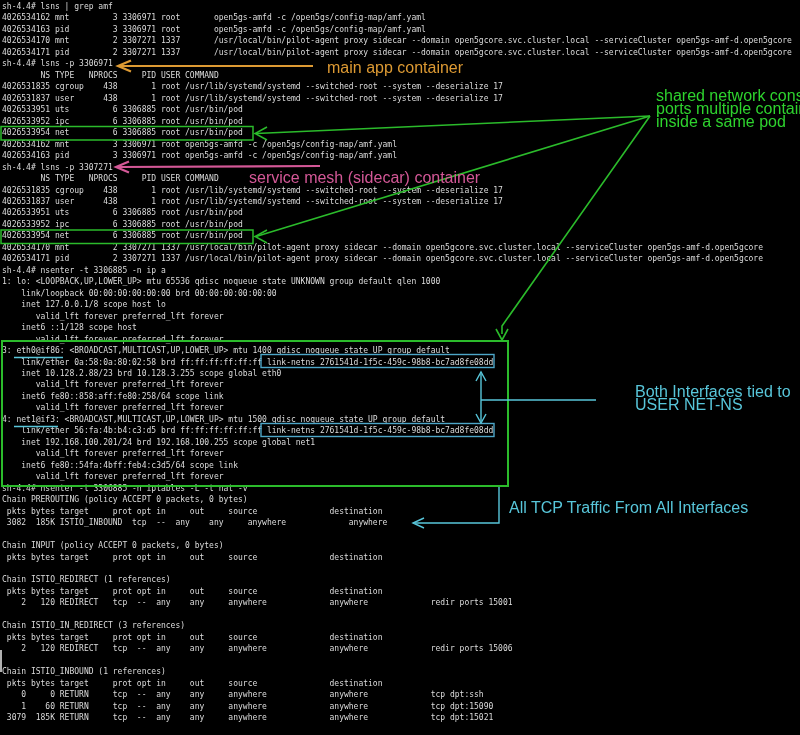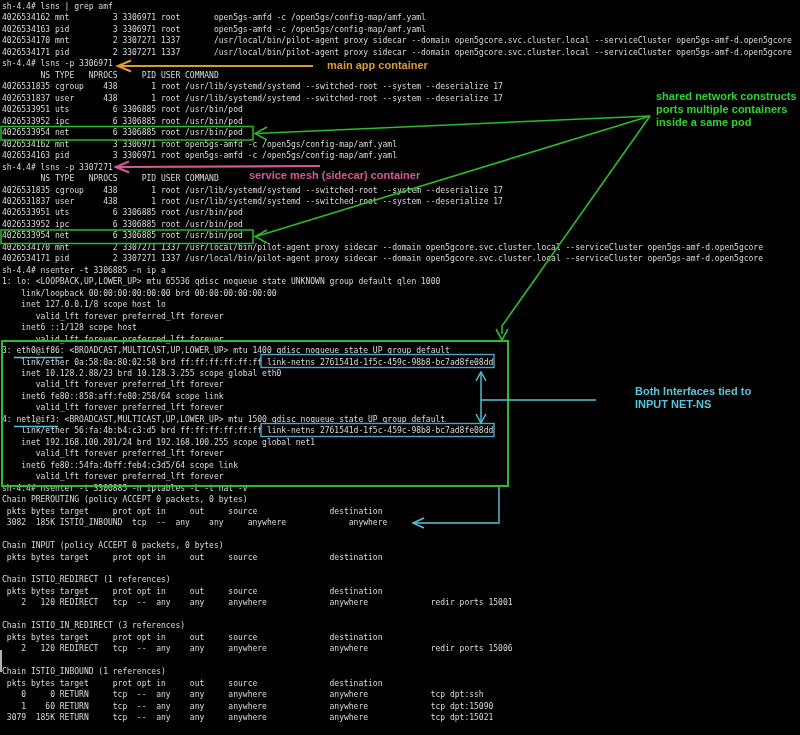--- a/index.html
+++ b/index.html
@@ -9,22 +9,22 @@
   .tl{height:11.484px;line-height:11.484px;white-space:pre;}
   .overlay{position:absolute;left:0;top:0;pointer-events:none;}
   .ln{fill:none;stroke-linecap:butt;stroke-linejoin:miter;}
   .g{stroke:var(--green);stroke-width:1.6;}
   .gbox{stroke:var(--green);stroke-width:1.5;fill:none;}
   .gbox2{stroke:var(--green);stroke-width:2;fill:none;}
   .c{stroke:var(--cyan);stroke-width:1.4;}
   .cb{stroke:var(--cyan_box);stroke-width:1.4;fill:none;}
   .o{stroke:var(--orange);stroke-width:2.2;}
   .p{stroke:var(--pink);stroke-width:2.2;}
-  .ann{position:absolute;font-family:"Liberation Sans",sans-serif;font-weight:bold;
-       font-size:11px;white-space:nowrap;}
+  .ann{position:absolute;font-family:"Liberation Sans",sans-serif;font-weight:normal;
+       font-size:16px;white-space:nowrap;}
   .ann-orange{color:var(--orange);}
   .ann-pink{color:var(--pink);}
   .ann-green{color:var(--green_text);line-height:12.8px;}
   .ann-cyan{color:var(--cyan);line-height:13.2px;}
 </style>
 </head>
 <body>
 
 <div class="stage">
 
@@ -74,19 +74,20 @@
   <div class="ann ann-pink" style="left:249px;top:169px;">service mesh (sidecar) container</div>
 
   <div class="ann ann-green" style="left:656px;top:90px;">
     <div>shared network constructs</div>
     <div>ports multiple containers</div>
     <div>inside a same pod</div>
   </div>
 
   <div class="ann ann-cyan" style="left:599px;top:385px;margin-left:36px;">
     <div>Both Interfaces tied to</div>
-    <div>INPUT NET-NS</div>
+    <div>USER NET-NS</div>
   </div>
 
   <div class="ann ann-cyan" style="left:509px;top:501px;">
+    <div>All TCP Traffic From All Interfaces</div>
   </div>
 
 </div>
 
 </body></html>

